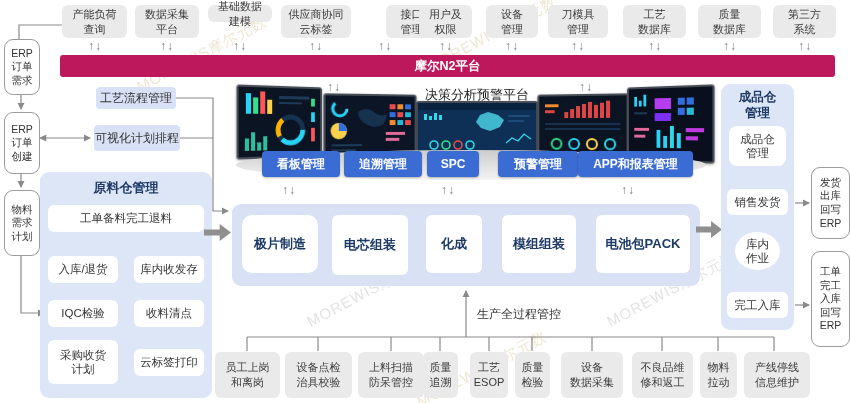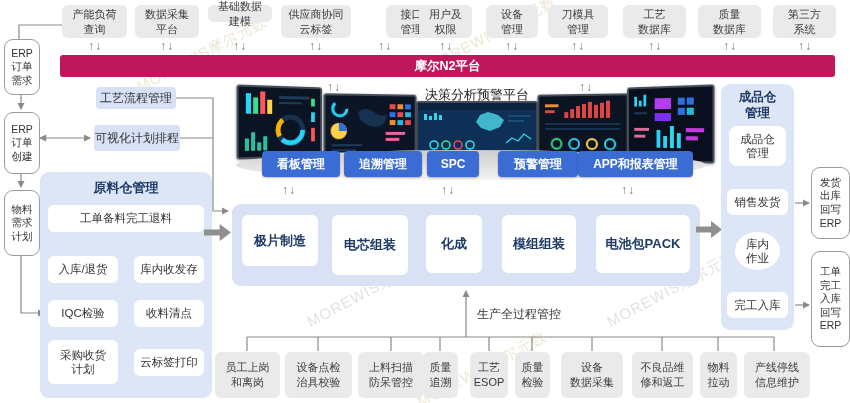--- a/index.html
+++ b/index.html
@@ -283,21 +283,21 @@
   <div class="btn" style="left:344px;top:151px;width:78px;">追溯管理</div>
   <div class="btn" style="left:427px;top:151px;width:52px;">SPC</div>
   <div class="btn" style="left:498px;top:151px;width:80px;">预警管理</div>
   <div class="btn" style="left:578px;top:151px;width:115px;">APP和报表管理</div>
 
   <div class="ud" style="left:277px;top:183px;">↑↓</div>
   <div class="ud" style="left:436px;top:183px;">↑↓</div>
   <div class="ud" style="left:616px;top:183px;">↑↓</div>
 
   <div class="panel" style="left:232px;top:204px;width:468px;height:82px;background:#d8e2f4;">
-    <div class="step" style="left:10px;top:11px;width:76px;height:51px;">极片制造</div>
+    <div class="step" style="left:10px;top:11px;width:76px;height:58px;border-radius:10px;">极片制造</div>
     <div class="step" style="left:100px;top:11px;width:76px;height:60px;">电芯组装</div>
     <div class="step" style="left:194px;top:11px;width:56px;height:58px;">化成</div>
     <div class="step" style="left:270px;top:11px;width:74px;height:58px;">模组组装</div>
     <div class="step" style="left:364px;top:11px;width:94px;height:58px;">电池包PACK</div>
   </div>
 
   <div class="barrow" style="left:204px;top:224px;width:27px;height:17px;"></div>
   <div class="barrow" style="left:696px;top:221px;width:26px;height:17px;"></div>
 
   <div class="panel" style="left:721px;top:84px;width:73px;height:246px;">

